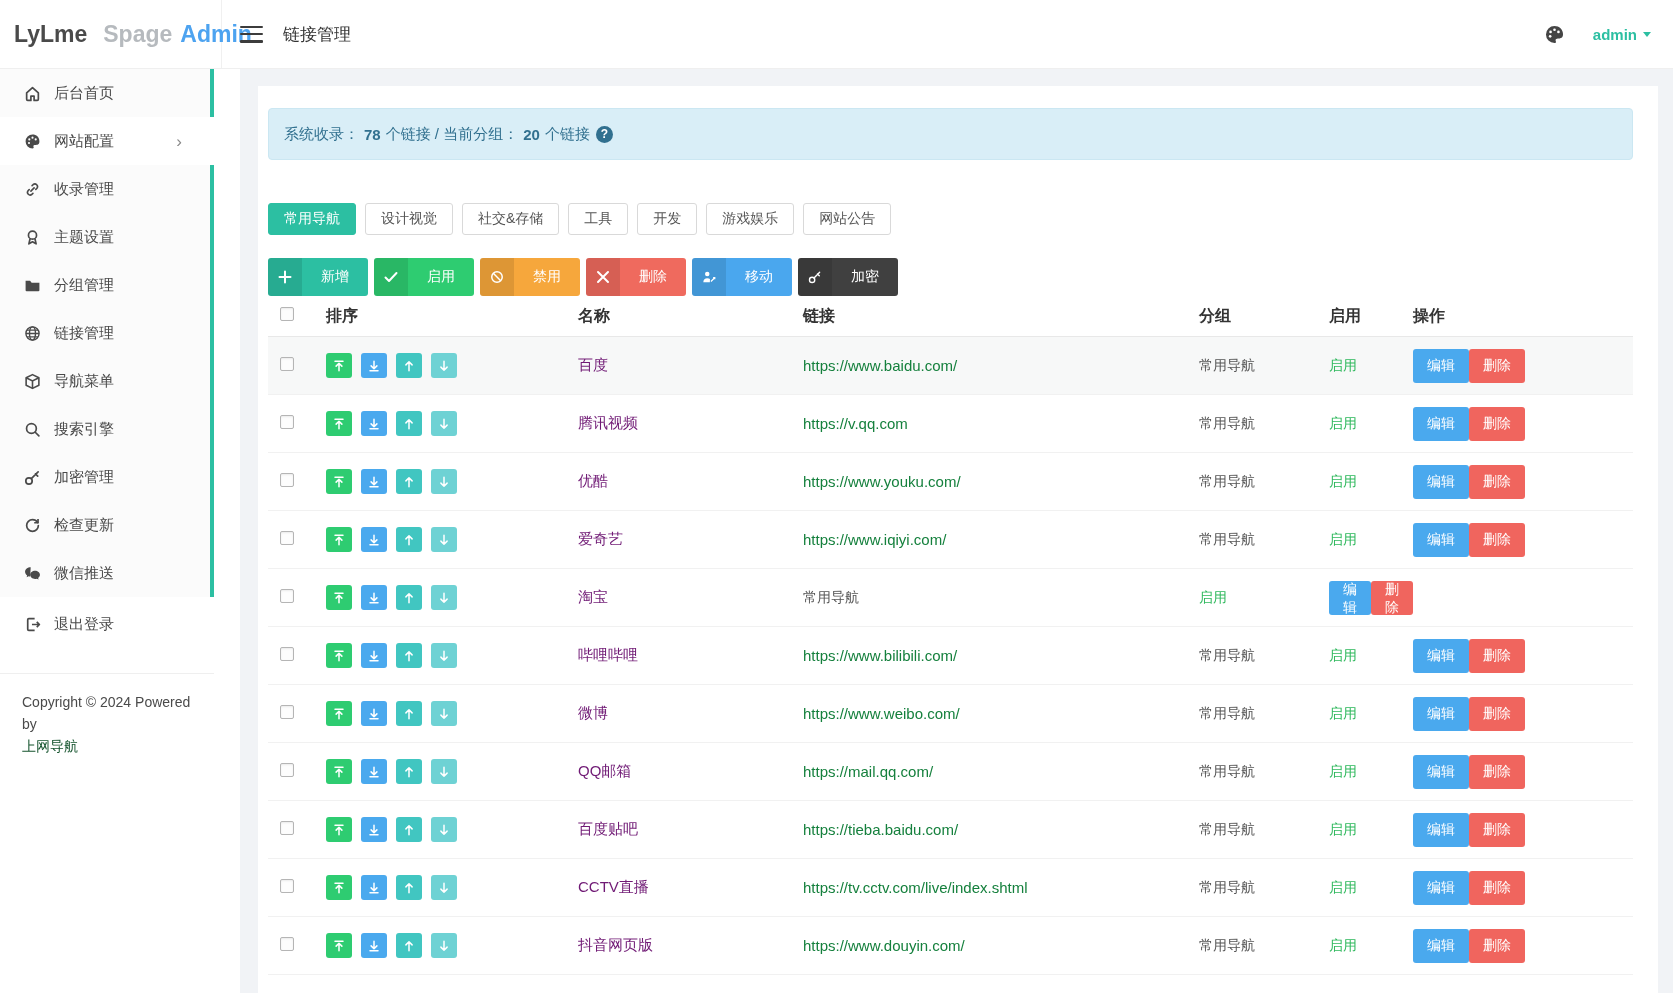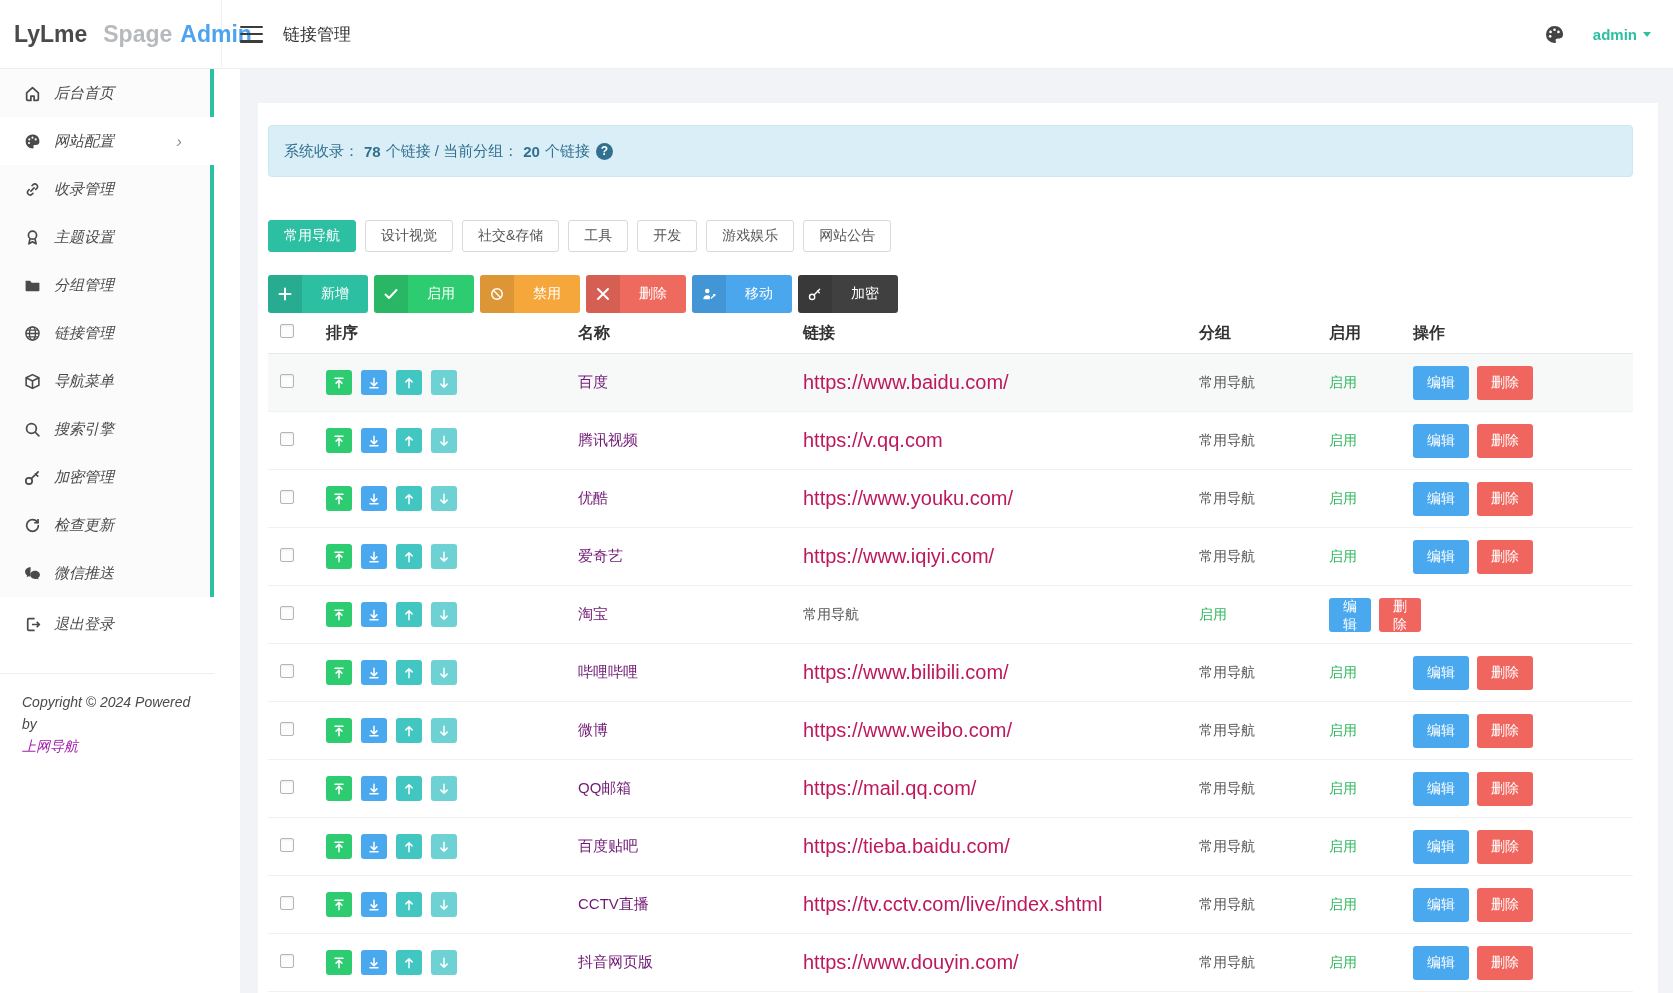--- a/index.html
+++ b/index.html
@@ -26,39 +26,39 @@
   .page-title { margin-left:20px; font-size:17px; color:#333; }
   .topbar-right { margin-left:auto; display:flex; align-items:center; gap:28px; padding-right:22px; }
   .theme-btn { color:#454545; cursor:pointer; }
   .theme-btn svg { width:21px; height:21px; }
   .user-dd { color:#2cbfa2; font-size:15px; font-weight:bold; display:flex; align-items:center;
              gap:6px; cursor:pointer; }
   .caret { width:0; height:0; border-left:4px solid transparent; border-right:4px solid transparent;
            border-top:5px solid #2cbfa2; }
 
   
-  .sidebar { position:absolute; top:69px; left:0; bottom:0; width:214px; background:#fff;font-style:italic; }
+  .sidebar { position:absolute; top:69px; left:0; bottom:0; width:214px; background:#fff; }
   .menu { position:relative; background:#fbfbfb; }
   .menu::after { content:""; position:absolute; top:0; right:0; width:4px; height:100%;
                  background:#2cbfa2; }
   .menu-item { position:relative; height:48px; display:flex; align-items:center;
                padding-left:24px; font-size:15px; color:#4a4a4a; cursor:pointer; }
   .menu-item.open { background:#fff; z-index:1; }
   .mi-icon { width:17px; height:17px; margin-right:13px; display:inline-flex; color:#4a4a4a; flex:none; }
   .mi-icon svg { width:17px; height:17px; }
   .mi-chevron { margin-left:auto; margin-right:32px; color:#8a8a8a; font-size:17px; line-height:1; }
   .mi-chevron::after { content:"›"; }
   .logout-item { margin-top:3px; }
   .side-divider { border-top:1px solid #efefef; margin-top:25px; }
   .copyright { padding:17px 20px 0 22px; font-size:14px; color:#4a4a4a; line-height:22px; }
-  .copyright-link { color:#a21caf; display:block; cursor:pointer; text-decoration:none; }
+  .copyright-link { color:#14532d; display:block; cursor:pointer; text-decoration:none; }
 
   
   .content { position:absolute; top:69px; left:240px; right:0; bottom:0; background:#f1f3f6;
-             padding:34px 15px 0 18px; overflow:hidden; }
+             padding:17px 15px 0 18px; overflow:hidden; }
   .card { background:#fff; height:100%; padding:22px 25px 0 10px; }
 
   .alert { height:52px; background:#d9eef7; border:1px solid #cbe7f2; border-radius:4px;
            display:flex; align-items:center; padding:0 15px; color:#31708f; font-size:15px; }
   .alert b { margin:0 5px; }
   .qicon { width:17px; height:17px; border-radius:50%; background:#31708f; color:#fff;
            font-size:12px; font-weight:bold; display:inline-flex; align-items:center;
            justify-content:center; margin-left:6px; cursor:pointer; flex:none; }
 
   .tabs { margin-top:43px; display:flex; gap:9px; }
@@ -94,24 +94,24 @@
               box-shadow:inset 0 1px 2px rgba(0,0,0,0.08); }
   .c-sort { padding-left:18px; display:flex; gap:9px; }
   .sbtn { width:26px; height:25px; border:none; border-radius:3px; color:#fff; padding:0;
           display:inline-flex; align-items:center; justify-content:center; cursor:pointer; }
   .sbtn svg { width:12px; height:12px; }
   .sbtn.top    { background:#2ecc71; }
   .sbtn.bottom { background:#4aa9ee; }
   .sbtn.up     { background:#41c6c1; }
   .sbtn.down   { background:#6ed2d4; }
   .c-name  { font-size:15px; color:#701a75; }
-  .c-url   { font-size:20px; color:#be185d; }
+  .c-url   { font-size:15px; color:#15803d; }
   .c-group { font-size:14px; color:#555; }
   .c-status{ font-size:14px; color:#2eb85c; }
-  .c-actions { display:flex; gap:8px; }
+  .c-actions { display:flex; }
   .rbtn { height:34px; border:none; border-radius:3px; color:#fff; font-size:14px; padding:0 14px;
           cursor:pointer; font-family:inherit; }
   .rbtn.edit   { background:#4aa9ee; }
   .rbtn.delete { background:#f0655e; }
 </style>
 </head>
 <body>
 
 <header class="topbar">
   <div class="brand">

